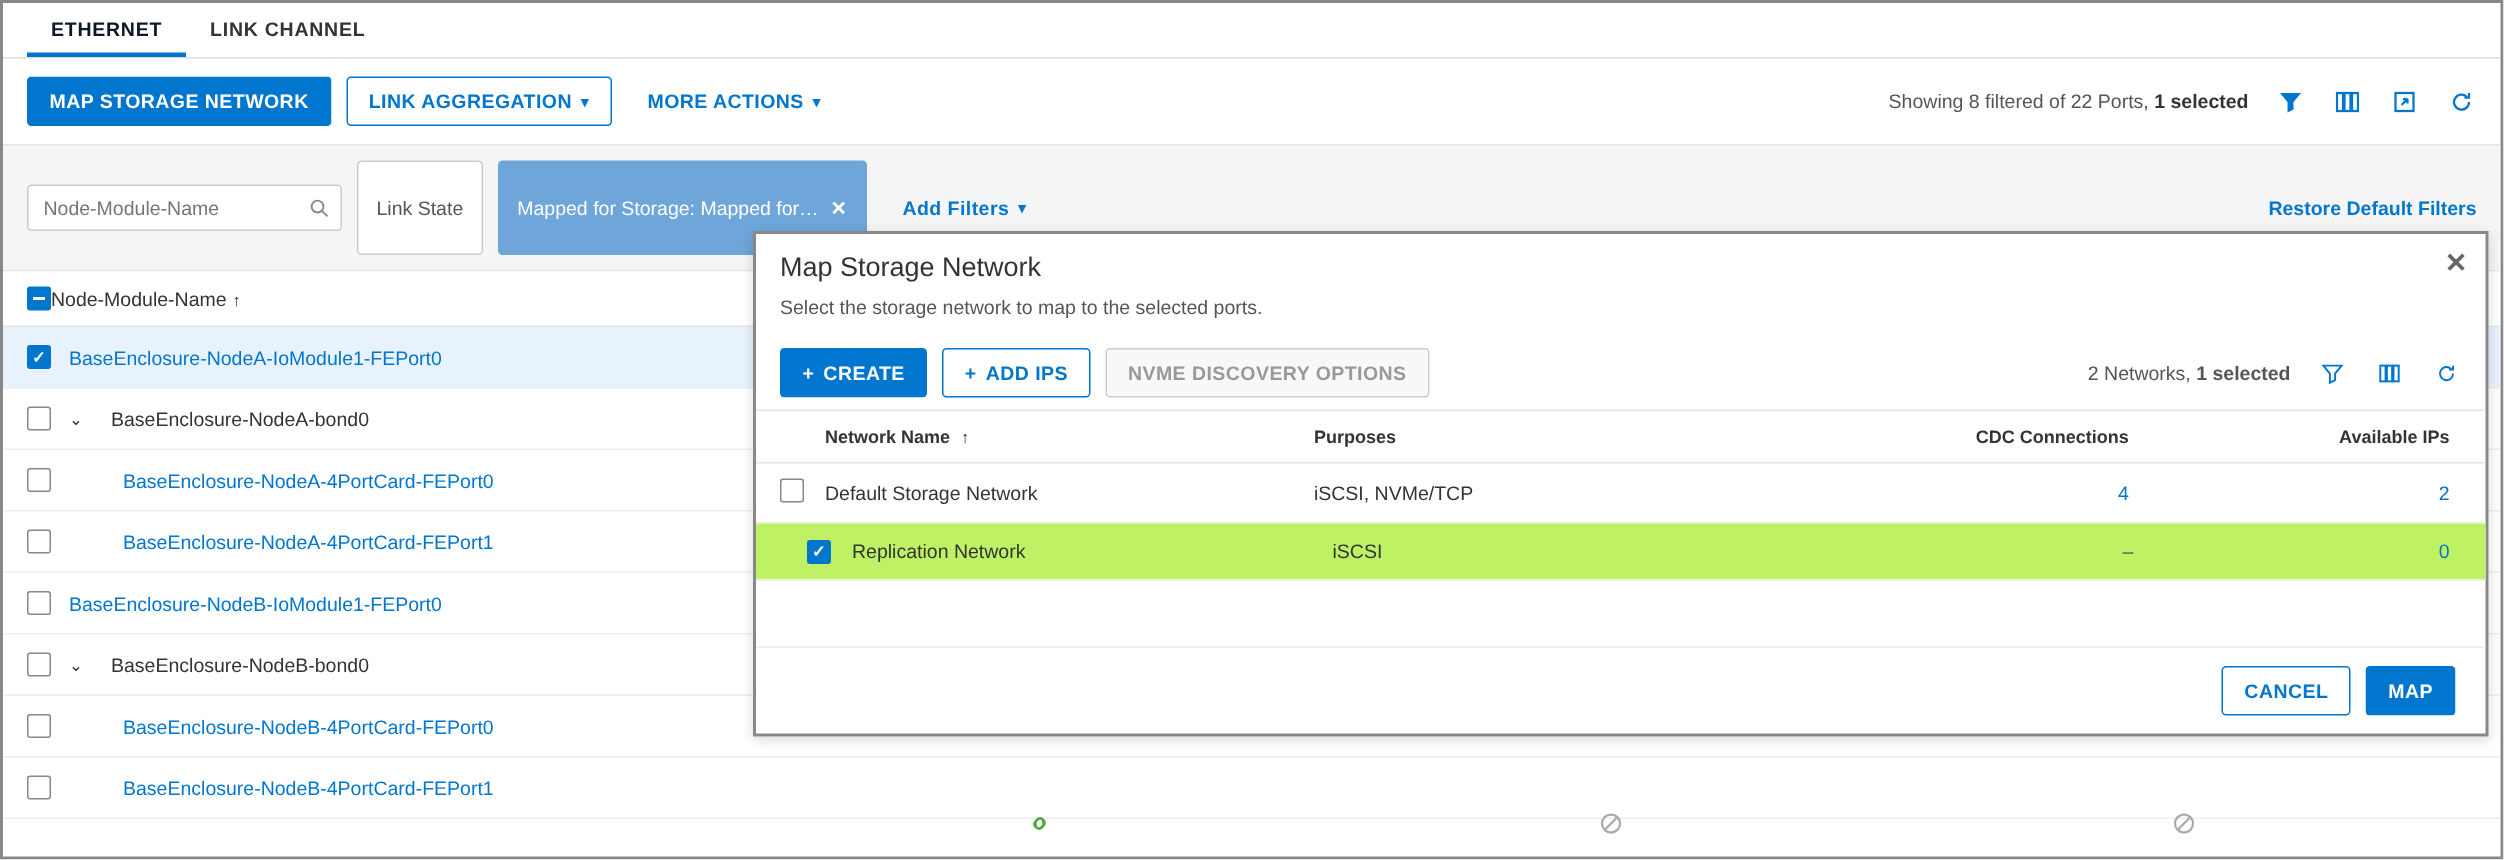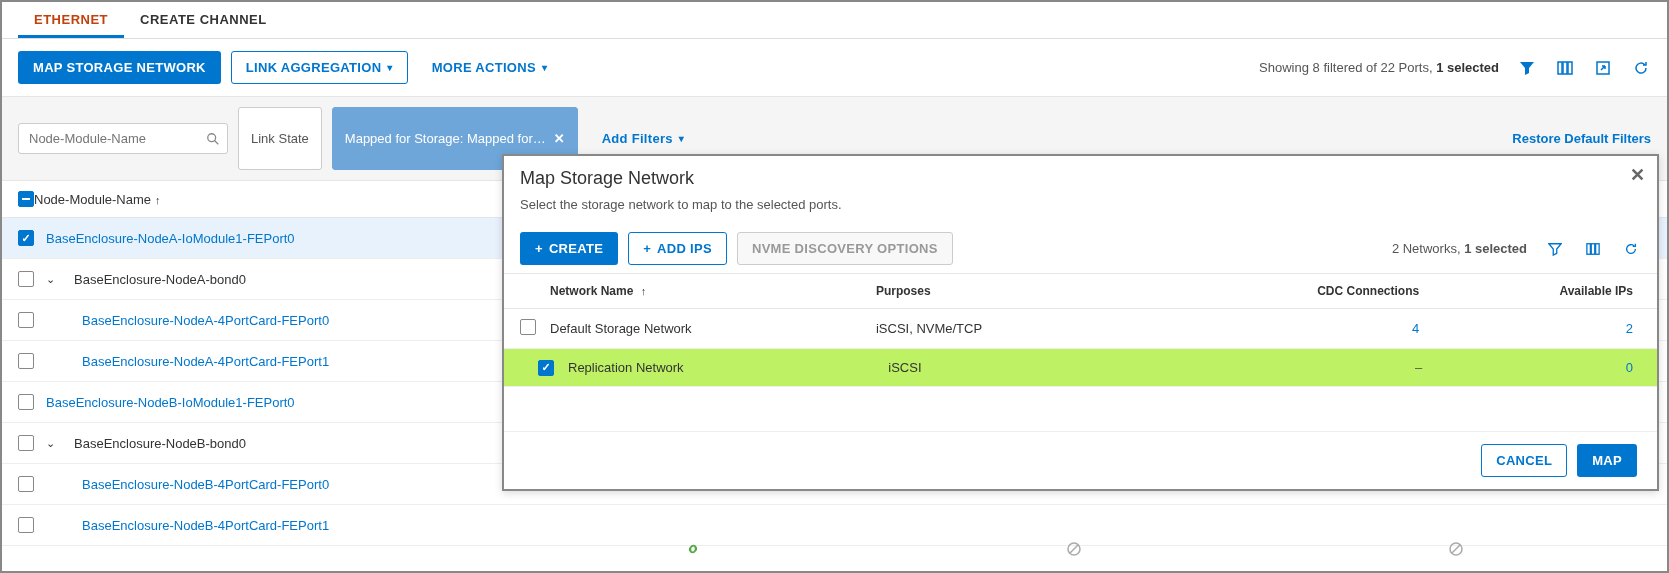--- a/index.html
+++ b/index.html
@@ -2,21 +2,21 @@
 <html><head>
 <meta charset="utf-8">
 <style>
 * { box-sizing: border-box; margin: 0; padding: 0; }
 body { font-family: -apple-system, BlinkMacSystemFont, "Segoe UI", Arial, sans-serif; font-size: 13px; color: #333; background: #fff; }
 .app { width: 1669px; height: 573px; border: 2px solid #888; position: relative; overflow: hidden; }
 
 
 .tabs { display: flex; border-bottom: 1px solid #ddd; padding: 0 16px; }
 .tab { padding: 10px 16px 8px; font-size: 13px; font-weight: 600; color: #333; cursor: pointer; border-bottom: 3px solid transparent; letter-spacing: 0.5px; }
-.tab.active { color: #c2410c; border-bottom-color: #0076ce; }
+.tab.active { color: #0f172a; border-bottom-color: #0076ce; }
 
 
 .toolbar { display: flex; align-items: center; padding: 12px 16px; gap: 10px; }
 .btn { padding: 8px 14px; font-size: 13px; font-weight: 700; border-radius: 3px; cursor: pointer; border: 1px solid transparent; display: inline-flex; align-items: center; gap: 6px; letter-spacing: 0.3px; }
 .btn-primary { background: #0076ce; color: #fff; }
 .btn-outline { background: #fff; color: #0076ce; border-color: #0076ce; }
 .btn-link { background: transparent; color: #0076ce; border: none; font-weight: 700; }
 .btn-ghost { background: #f8f8f8; color: #999; border-color: #ccc; cursor: not-allowed; font-weight: 600; }
 .caret { font-size: 10px; }
 .spacer { flex: 1; }
@@ -78,21 +78,21 @@
 
 svg { display: block; }
 </style>
 </head>
 <body>
 
 <div class="app">
 
   <div class="tabs">
     <div class="tab active">ETHERNET</div>
-    <div class="tab">CREATE CHANNEL</div>
+    <div class="tab">LINK CHANNEL</div>
   </div>
 
   <div class="toolbar">
     <button class="btn btn-primary">MAP STORAGE NETWORK</button>
     <button class="btn btn-outline">
       <span>LINK AGGREGATION</span>
       <span class="caret">▾</span>
     </button>
     <button class="btn btn-link">
       <span>MORE ACTIONS</span>

